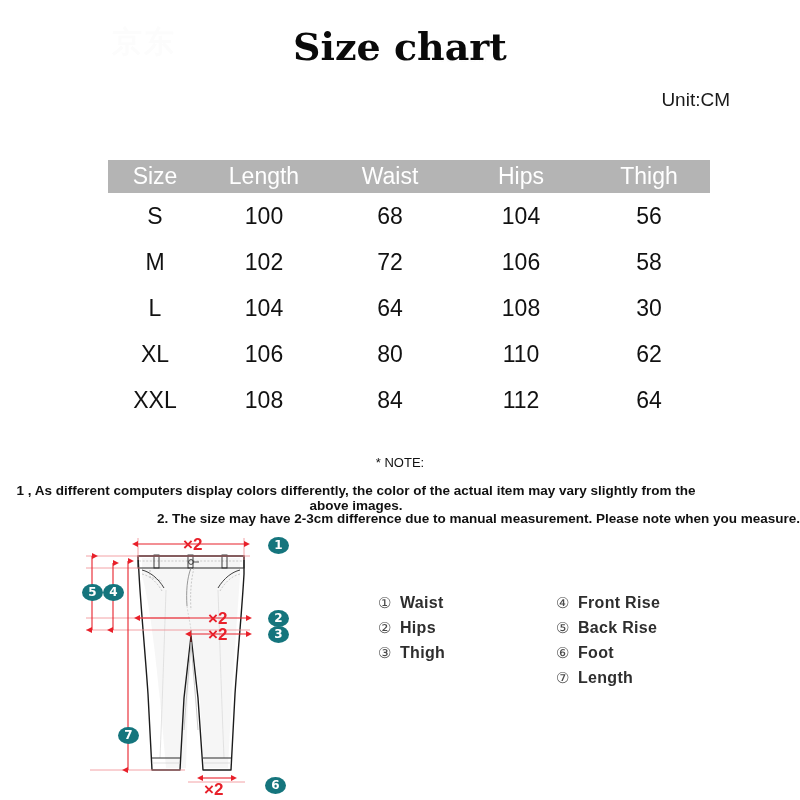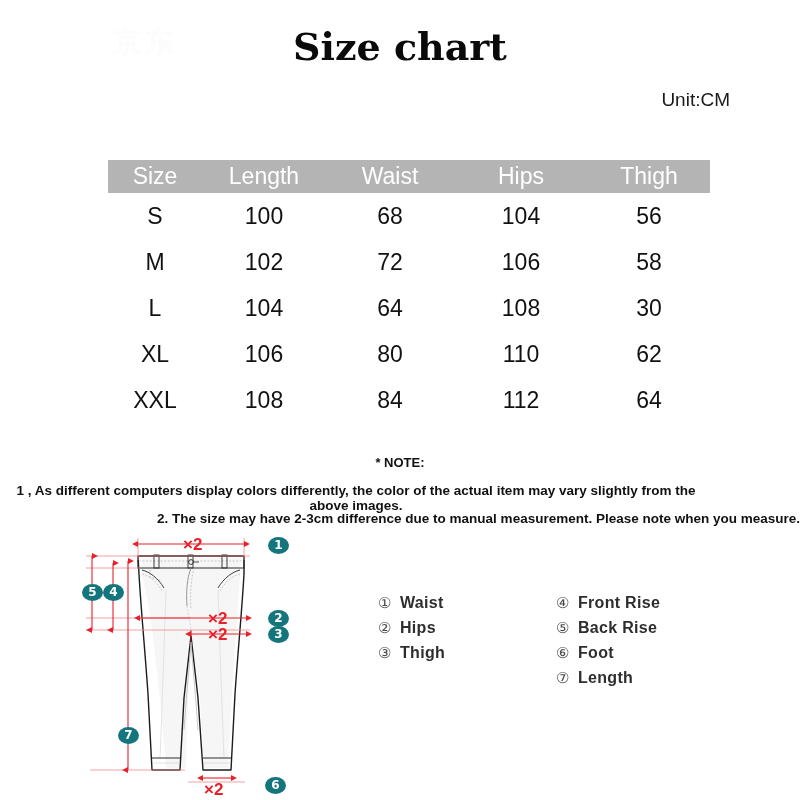--- a/index.html
+++ b/index.html
@@ -94,21 +94,21 @@
   .c3 { width: 134px; }
   .c4 { width: 122px; }
 
   
   .note-head {
     position: absolute;
     left: 0; top: 455px;
     width: 800px;
     text-align: center;
     font-size: 13px;
-    font-weight: bold;
+    font-weight: normal;
     color: #111;
   }
   .note1 {
     position: absolute;
     left: 0; top: 483px;
     width: 712px;
     text-align: center;
     font-size: 13.5px;
     font-weight: bold;
     color: #111;

